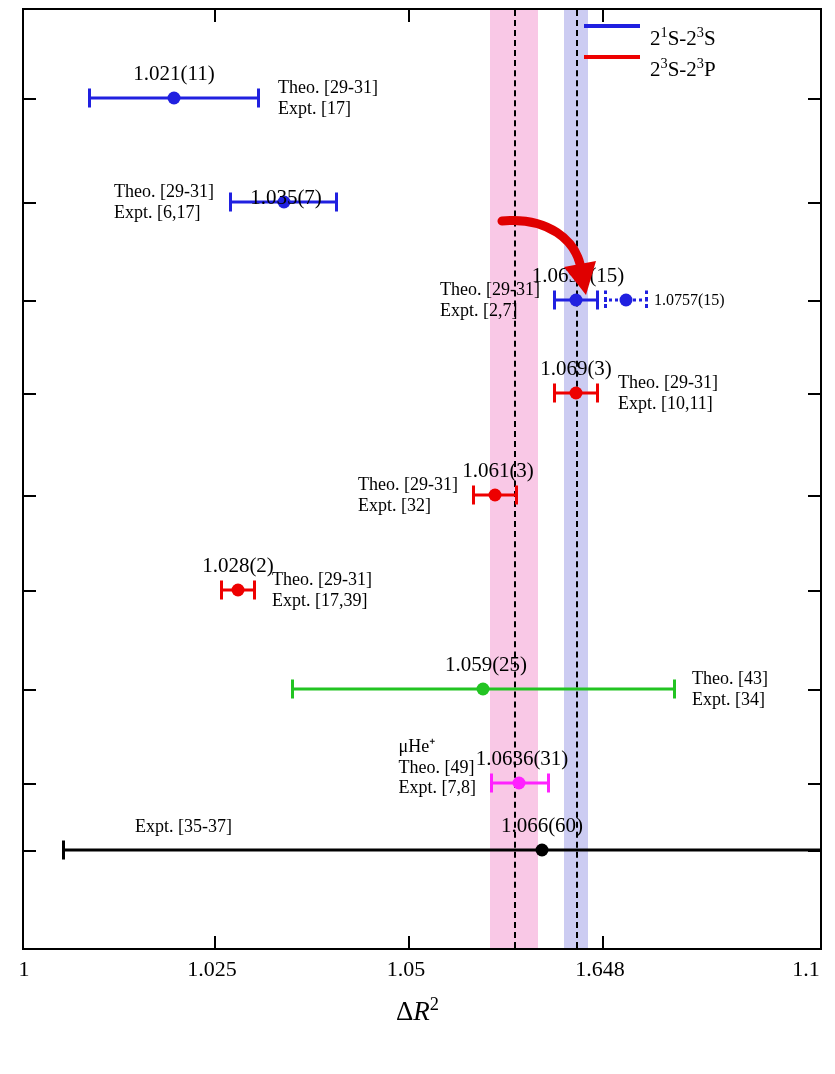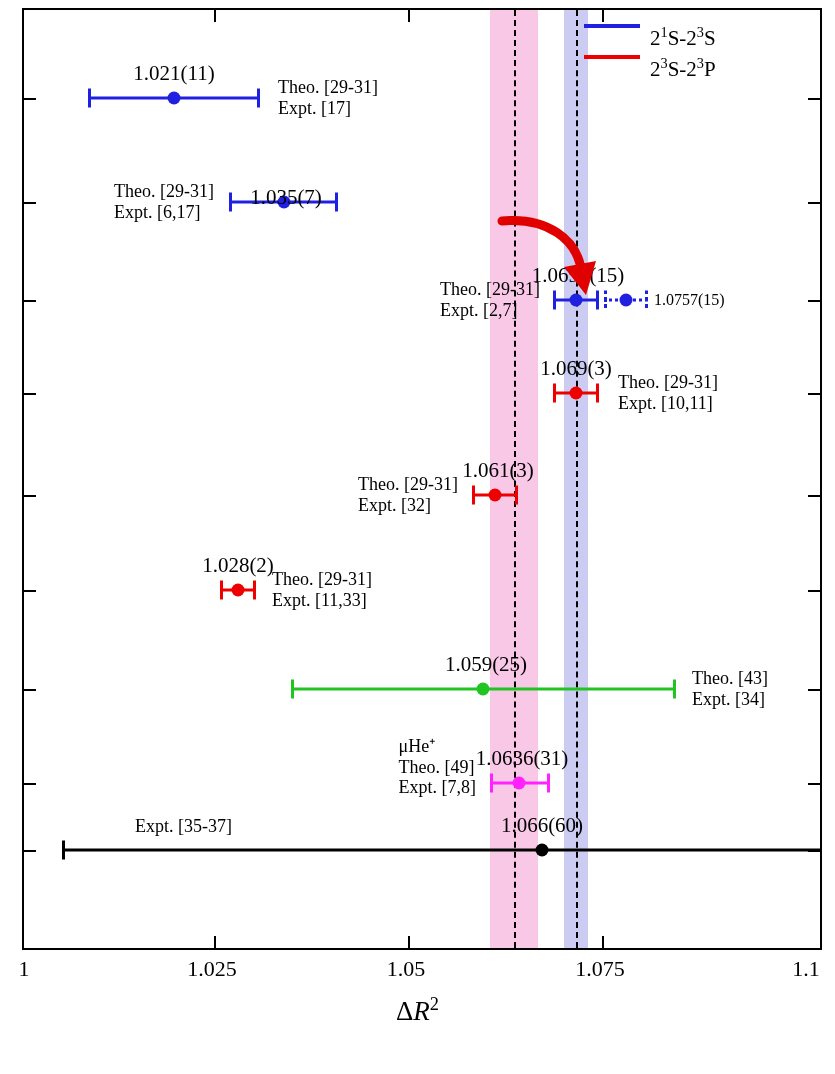--- a/index.html
+++ b/index.html
@@ -258,21 +258,21 @@
     </div>
 
     <div class="row" style="top:580px;">
       <div class="errbar" style="left:196px; width:36px; background:#ee0000;"></div>
       <div class="cap" style="left:196px; background:#ee0000;"></div>
       <div class="cap" style="left:229px; background:#ee0000;"></div>
       <div class="marker" style="left:214px; background:#ee0000;"></div>
       <div class="val-label" style="left:214px; top:-12px;">1.028(2)</div>
       <div class="ann right" style="left:248px; top:0px;">
         <div>Theo. [29-31]</div>
-        <div>Expt. [11,33]</div>
+        <div>Expt. [17,39]</div>
       </div>
     </div>
 
     <div class="row" style="top:679px;">
       <div class="errbar" style="left:267px; width:385px; background:#22c422;"></div>
       <div class="cap" style="left:267px; background:#22c422;"></div>
       <div class="cap" style="left:649px; background:#22c422;"></div>
       <div class="marker" style="left:459px; background:#22c422;"></div>
       <div class="val-label" style="left:462px; top:-12px;">1.059(25)</div>
       <div class="ann right" style="left:668px; top:0px;">
@@ -318,20 +318,20 @@
         <div class="leg-line" style="background:#ee0000;"></div>
         <div class="leg-label">2<sup>3</sup>S-2<sup>3</sup>P</div>
       </div>
     </div>
 
   </div>
 
   <div class="xtick-label" style="left:24px; top:956px;">1</div>
   <div class="xtick-label" style="left:212px; top:956px;">1.025</div>
   <div class="xtick-label" style="left:406px; top:956px;">1.05</div>
-  <div class="xtick-label" style="left:600px; top:956px;">1.075</div>
+  <div class="xtick-label" style="left:600px; top:956px;">1.648</div>
   <div class="xtick-label" style="left:806px; top:956px;">1.1</div>
 
   <div id="xaxis-title" style="top:994px;">
     <span>Δ<i>R</i><sup>2</sup></span>
   </div>
 
 </div>
 
 </body></html>

